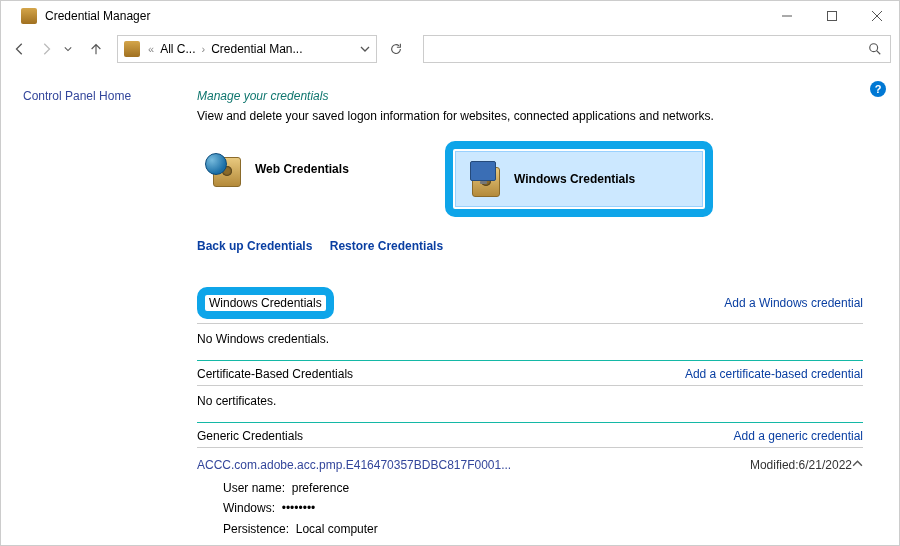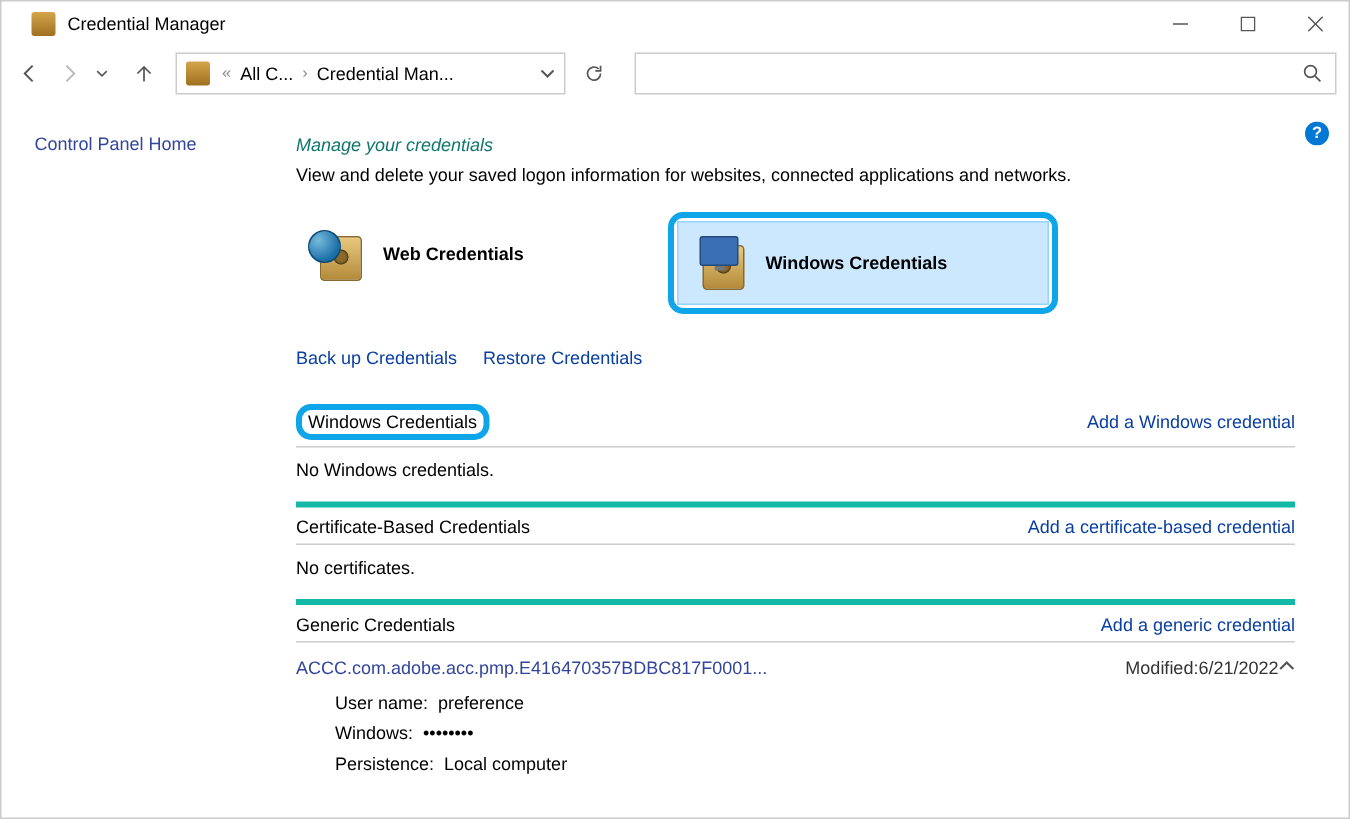--- a/index.html
+++ b/index.html
@@ -45,32 +45,32 @@
   .cred-tab.selected { background: #cce8ff; border:1px solid #99d1ff; position:relative;}
   .cred-tab-icon-wrap { width:40px; height:40px; position:relative; }
   .safe-icon { position:absolute; bottom:0; left:6px; width:28px; height:32px; }
   .safe-icon .globe { position:absolute; top:-4px; left:-8px; width:22px; height:22px; border-radius:50%; background: radial-gradient(circle at 30% 30%, #7bd, #1a6ea6 70%); border:1px solid #0a4a7a;}
   .safe-body { width:28px; height:30px; background: linear-gradient(to bottom,#e8c97f,#b48a3a); border:1px solid #8a6a2a; border-radius:3px; position:relative;}
   .safe-body::after{ content:""; position:absolute; top:8px; left:8px; width:10px; height:10px; border-radius:50%; background:#8a6a2a; box-shadow: inset 0 0 2px #000;}
   .monitor { position:absolute; top:-6px; left:-2px; width:26px; height:20px; background:#3a6eb5; border:1px solid #254a7a; border-radius:2px;}
   .monitor::after{content:""; position:absolute; bottom:-4px; left:9px; width:7px; height:3px; background:#777; border-radius:1px;}
   .cred-tab-label { font-size: 12px; font-weight: bold; }
 
-  .highlight-red { border: 4px solid #0ea5e9; border-radius: 10px; }
+  .highlight-red { border: 8px solid #0ea5e9; border-radius: 10px; }
   .highlight-slot-tab { padding:2px; display:inline-block;}
   .highlight-slot-inline { display:inline-block; padding: 1px 4px; }
 
-  .action-links { margin-bottom: 24px; }
+  .action-links { margin-bottom: 34px; font-weight: bold; }
   .action-links a, .linklike { color: #0a3fa2; text-decoration:none; font-size:12px; }
   .action-links a + a { margin-left: 14px; }
 
   .section { margin-bottom: 6px; }
   .section-head { display:flex; justify-content:space-between; align-items:center; border-bottom:1px solid #ccc; padding-bottom:4px; margin-bottom:6px;}
   .section-head .title { font-size: 12px; }
-  .section-body { font-size: 12px; padding: 2px 0 14px 0; border-bottom:4px solid #14b8a6;}
+  .section-body { font-size: 12px; padding: 2px 0 14px 0; border-bottom:1px solid #14b8a6;}
   .section-body.noborder{border-bottom:none;}
 
   .entry-row { display:flex; justify-content:space-between; align-items:center; padding:2px 0;}
   .entry-row .left { color:#33469b; font-size:12px; max-width:320px; overflow:hidden; text-overflow:ellipsis; white-space:nowrap;}
   .entry-row .right { color:#333; font-size:12px; display:flex; align-items:center; }
   .expand-caret svg{ width:11px; height:11px; color:#555;}
 
   .entry-details { padding: 4px 0 4px 26px; font-size:12px; line-height:1.7;}
 </style>
 </head>

